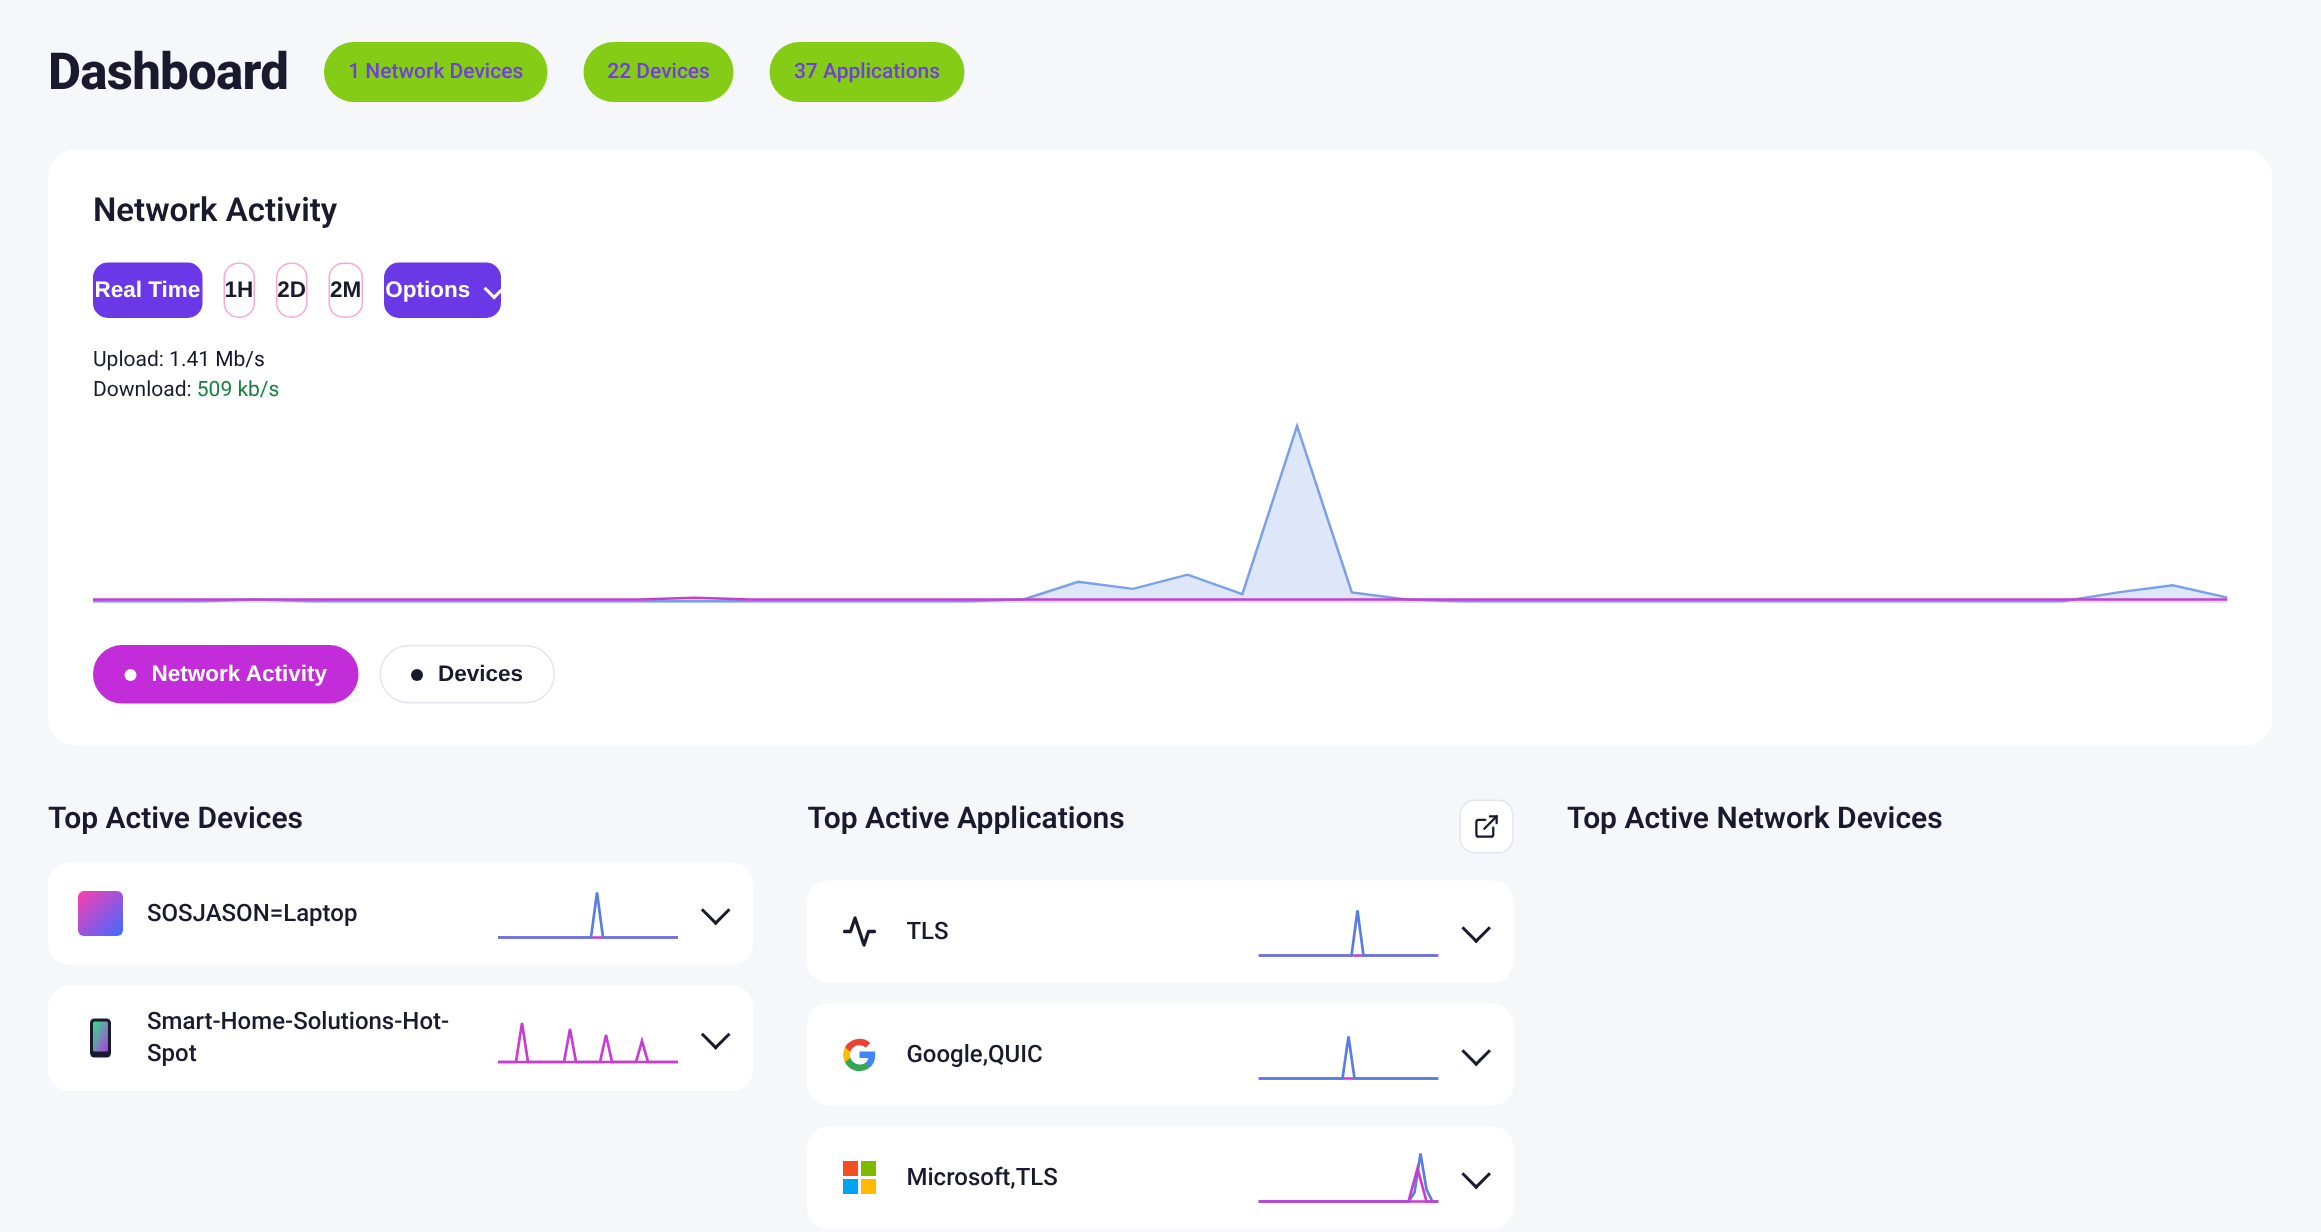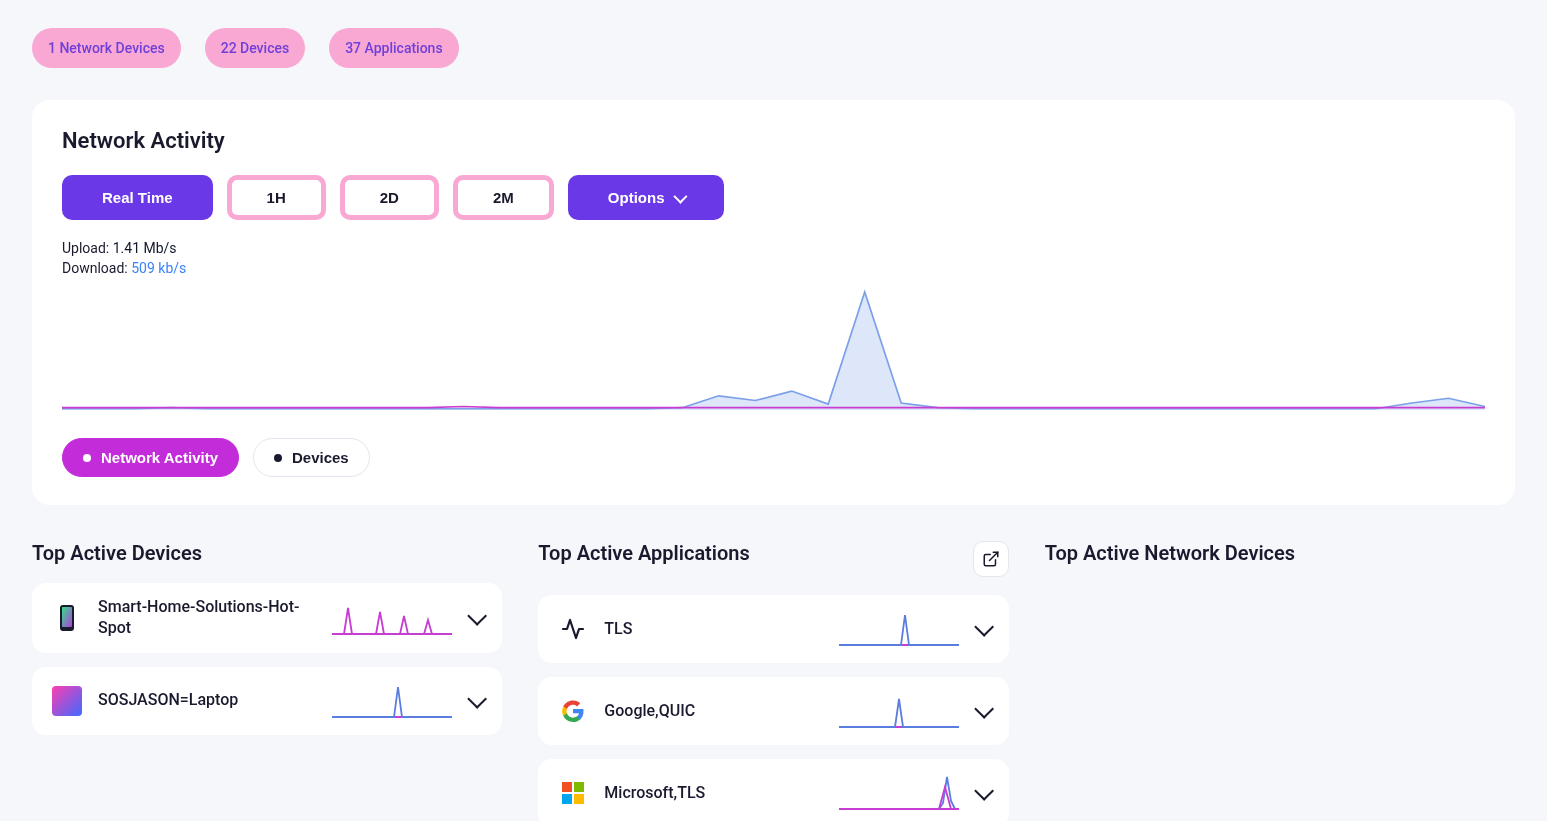--- a/index.html
+++ b/index.html
@@ -15,21 +15,21 @@
   align-items: center;
   gap: 24px;
   margin-bottom: 32px;
 }
 .page-title {
   font-size: 34px;
   font-weight: 800;
   letter-spacing: -0.5px;
 }
 .badge {
-  background: #f9a8d4;
+  background: #84cc16;
   color: #6f3fd9;
   font-size: 14px;
   font-weight: 500;
   padding: 12px 16px;
   border-radius: 20px;
   text-align: center;
 }
 .card {
   background: #fff;
   border-radius: 18px;
@@ -40,26 +40,26 @@
   font-size: 22px;
   font-weight: 600;
   margin-bottom: 22px;
 }
 .btn-row {
   display: flex;
   gap: 14px;
   margin-bottom: 20px;
 }
 .btn {
-  border: 5px solid #f9a8d4;
+  border: 1px solid #f9a8d4;
   background: #fff;
   color: #1a1a2e;
   font-size: 15px;
   font-weight: 600;
-  padding: 9px 35px;
+  padding: 9px 0;
   border-radius: 10px;
   cursor: pointer;
   display: inline-flex;
   align-items: center;
   gap: 10px;
 }
 .btn.primary {
   background: #6b38e8;
   border-color: #6b38e8;
   color: #fff;
@@ -74,21 +74,21 @@
   border-right: 2px solid currentColor;
   border-bottom: 2px solid currentColor;
   transform: rotate(45deg) translateY(-2px);
 }
 .legend {
   font-size: 14px;
   color: #1a1a2e;
   margin-bottom: 4px;
 }
 .legend .up-val { color: #0f172a; }
-.legend .dn-val { color: #3b82f6; }
+.legend .dn-val { color: #15803d; }
 .main-chart {
   width: 100%;
   height: 130px;
   margin-top: 6px;
 }
 .tog-row {
   display: flex;
   gap: 14px;
   margin-top: 18px;
 }
@@ -171,20 +171,21 @@
   transform: rotate(45deg) translateY(-3px);
   flex: 0 0 14px;
   cursor: pointer;
 }
 .activity-icon svg { width: 24px; height: 24px; stroke: #1a1a2e; }
 </style>
 </head>
 <body>
 
 <div class="header">
+  <h1 class="page-title">Dashboard</h1>
   <span class="badge">1 Network Devices</span>
   <span class="badge">22 Devices</span>
   <span class="badge">37 Applications</span>
 </div>
 
 <div class="card">
   <div class="card-title">Network Activity</div>
 
   <div class="btn-row">
     <button class="btn primary">Real Time</button>
@@ -224,49 +225,49 @@
   </div>
 </div>
 
 <div class="columns">
 
   <div class="col">
     <div class="col-head">
       <div class="col-title">Top Active Devices</div>
     </div>
     <div id="devices-list">
+        <div class="row-item">
+          <span class="row-icon" style="background: linear-gradient(135deg, rgb(255, 61, 177), rgb(61, 107, 255)); border-radius: 4px;"></span>
+          <div class="row-label">SOSJASON=Laptop</div>
+          <svg class="spark" viewBox="0 0 120 40">
+            <path d="M 0 36 L 120 36" fill="none" stroke="#c73dd1" stroke-width="1.8"></path>
+            <path d="M 0 36 L 62 36 L 66 6 L 70 36 L 120 36" fill="none" stroke="#5a7de0" stroke-width="1.8"></path>
+          </svg>
+          <span class="expand-icon"></span>
+        </div>
         <div class="row-item">
           <span class="row-icon">
             <svg width="22" height="28" viewBox="0 0 22 28">
               <rect x="4" y="1" width="14" height="26" rx="3" fill="#1a1a2e"></rect>
               <rect x="6" y="3" width="10" height="20" rx="1" fill="url(#pg)"></rect>
               <defs>
                 <linearGradient id="pg" x1="0" y1="0" x2="1" y2="1">
                   <stop offset="0" stop-color="#33e083"></stop>
                   <stop offset="1" stop-color="#b03de0"></stop>
                 </linearGradient>
               </defs>
             </svg>
           </span>
           <div class="row-label">Smart-Home-Solutions-Hot-Spot</div>
           <svg class="spark" viewBox="0 0 120 40">
             <path d="M 0 36 L 120 36" fill="none" stroke="#c73dd1" stroke-width="1.8"></path>
             <path d="M 0 36 L 12 36 L 16 10 L 20 36 L 44 36 L 48 14 L 52 36 L 68 36 L 72 18 L 76 36 L 92 36 L 96 22 L 100 36 L 120 36" fill="none" stroke="#c73dd1" stroke-width="1.8"></path>
           </svg>
           <span class="expand-icon"></span>
         </div>
-        <div class="row-item">
-          <span class="row-icon" style="background: linear-gradient(135deg, rgb(255, 61, 177), rgb(61, 107, 255)); border-radius: 4px;"></span>
-          <div class="row-label">SOSJASON=Laptop</div>
-          <svg class="spark" viewBox="0 0 120 40">
-            <path d="M 0 36 L 120 36" fill="none" stroke="#c73dd1" stroke-width="1.8"></path>
-            <path d="M 0 36 L 62 36 L 66 6 L 70 36 L 120 36" fill="none" stroke="#5a7de0" stroke-width="1.8"></path>
-          </svg>
-          <span class="expand-icon"></span>
-        </div>
       </div>
   </div>
 
   <div class="col">
     <div class="col-head">
       <div class="col-title">Top Active Applications</div>
       <button class="icon-btn">
         <svg width="18" height="18" viewBox="0 0 24 24" fill="none" stroke="#1a1a2e" stroke-width="2" stroke-linecap="round">
           <path d="M18 13v6a2 2 0 0 1-2 2H5a2 2 0 0 1-2-2V8a2 2 0 0 1 2-2h6"></path>
           <polyline points="15 3 21 3 21 9"></polyline>

